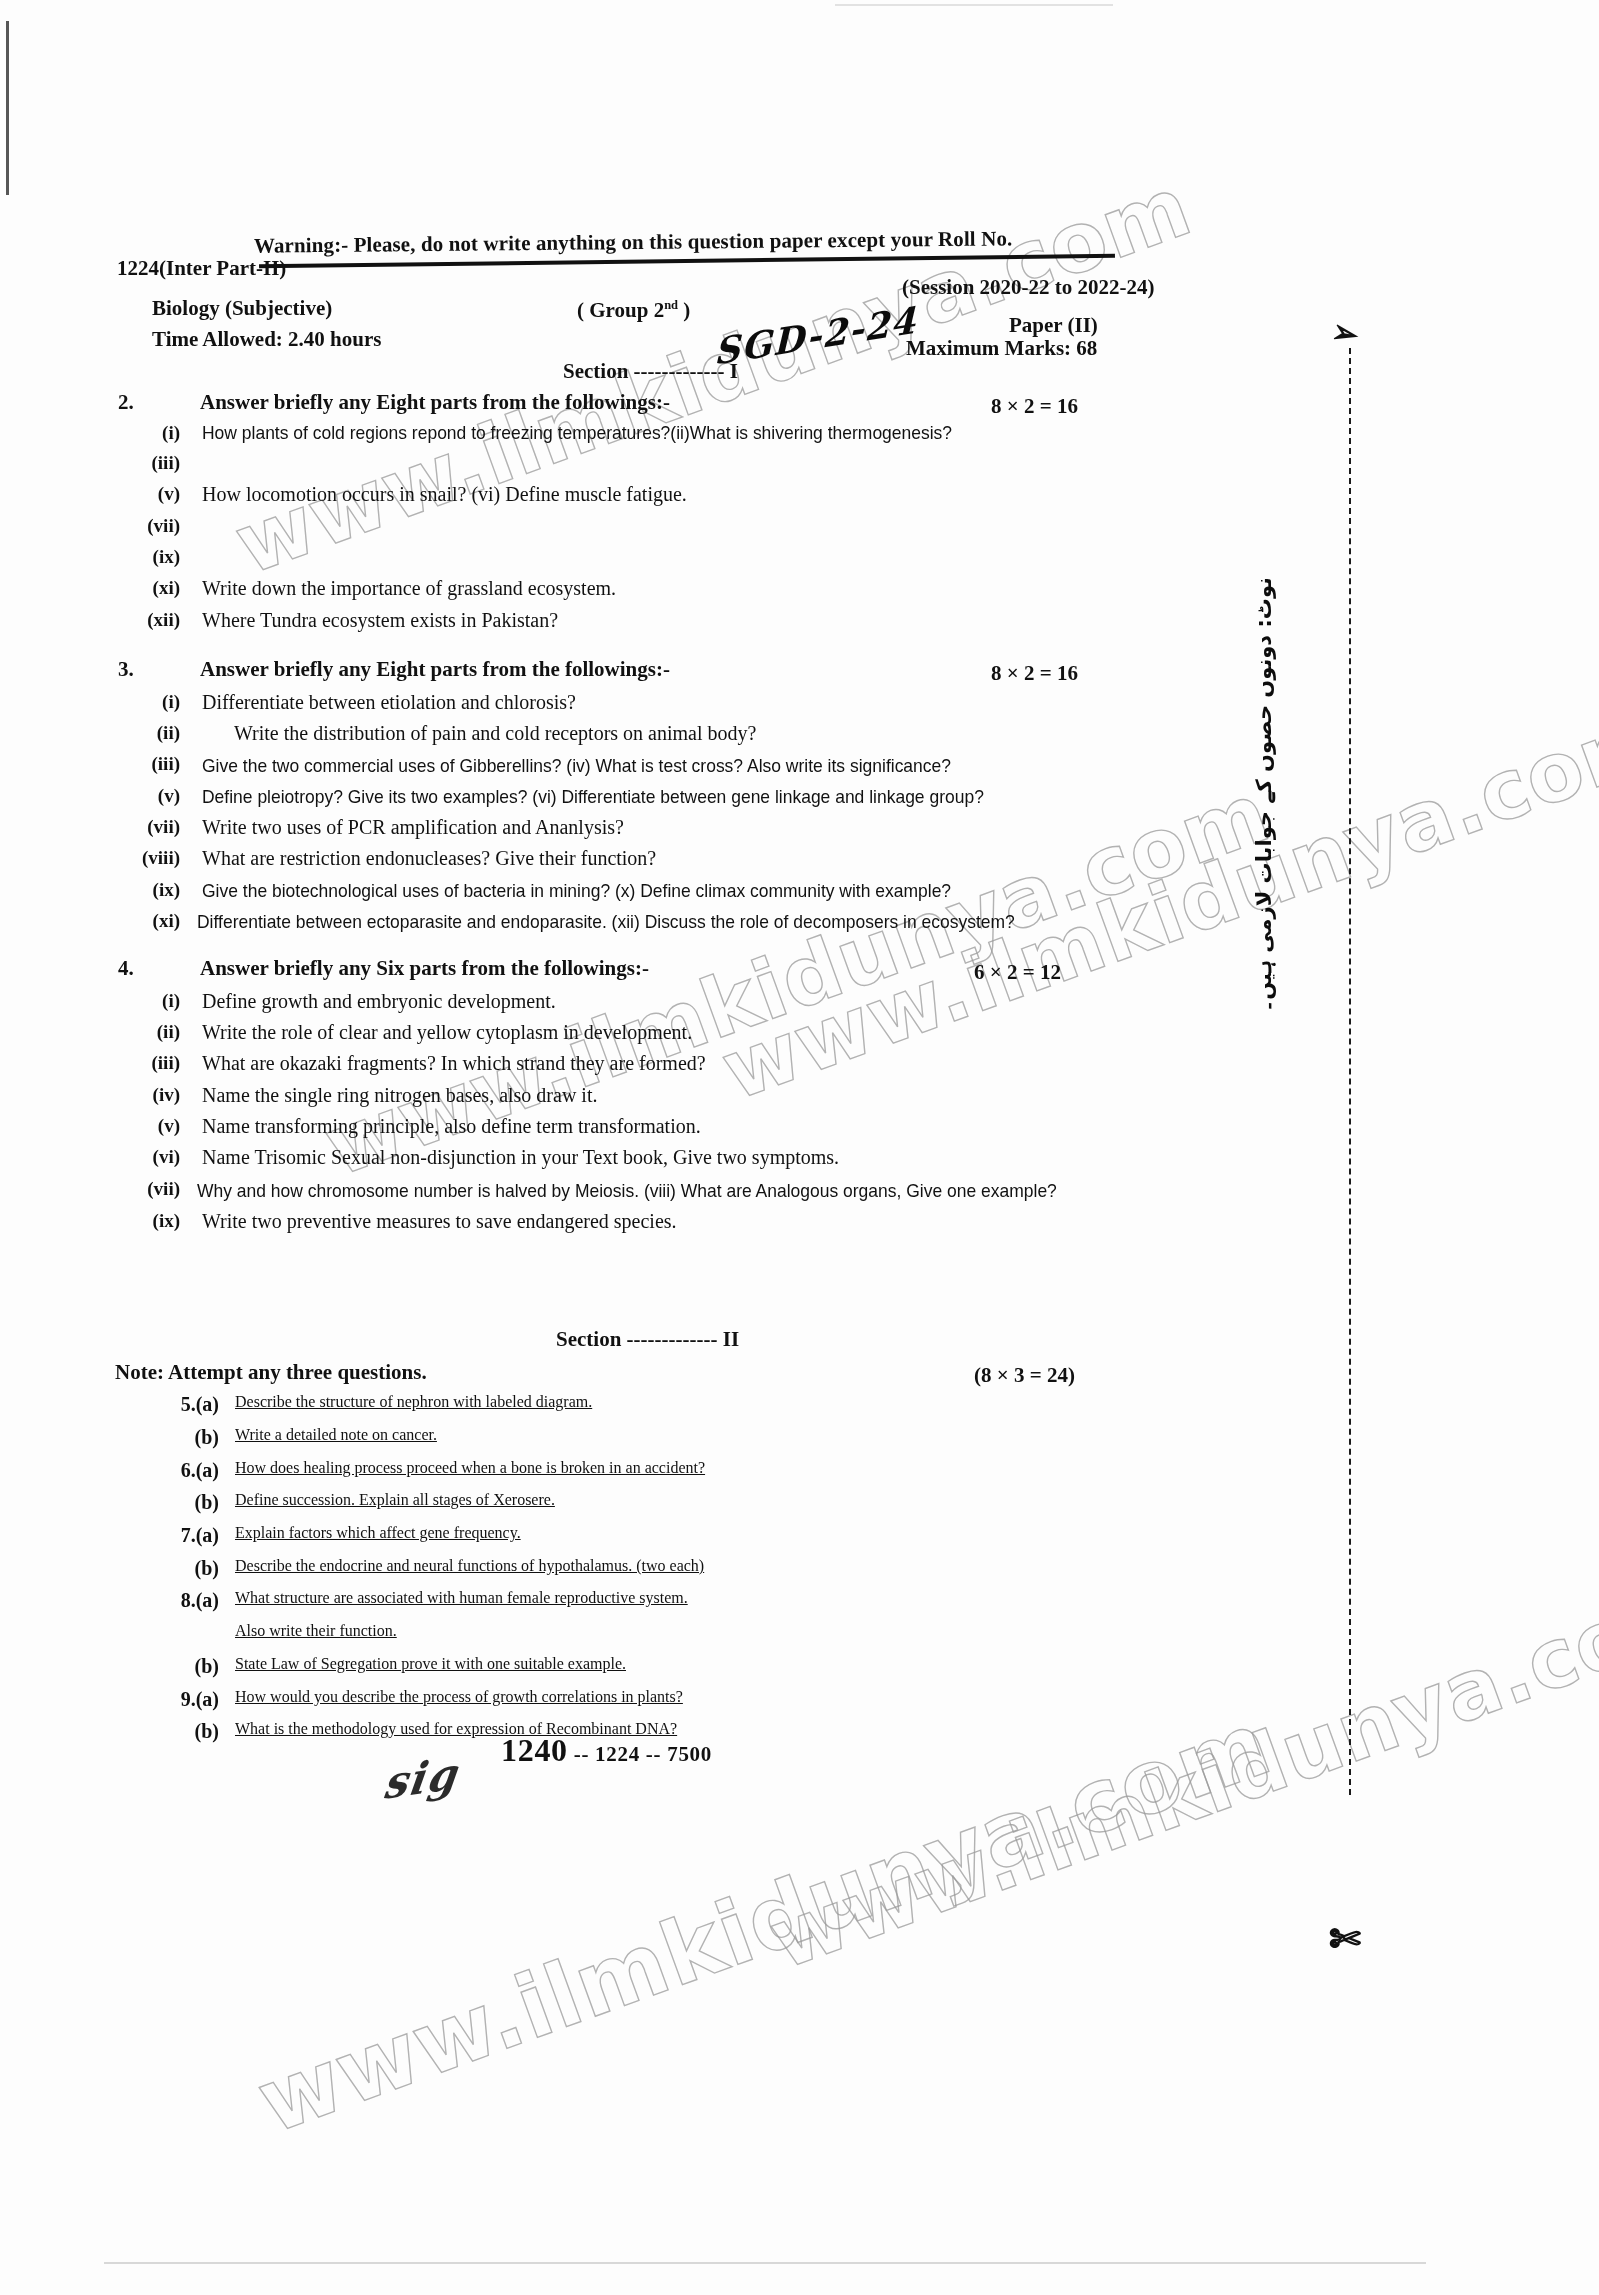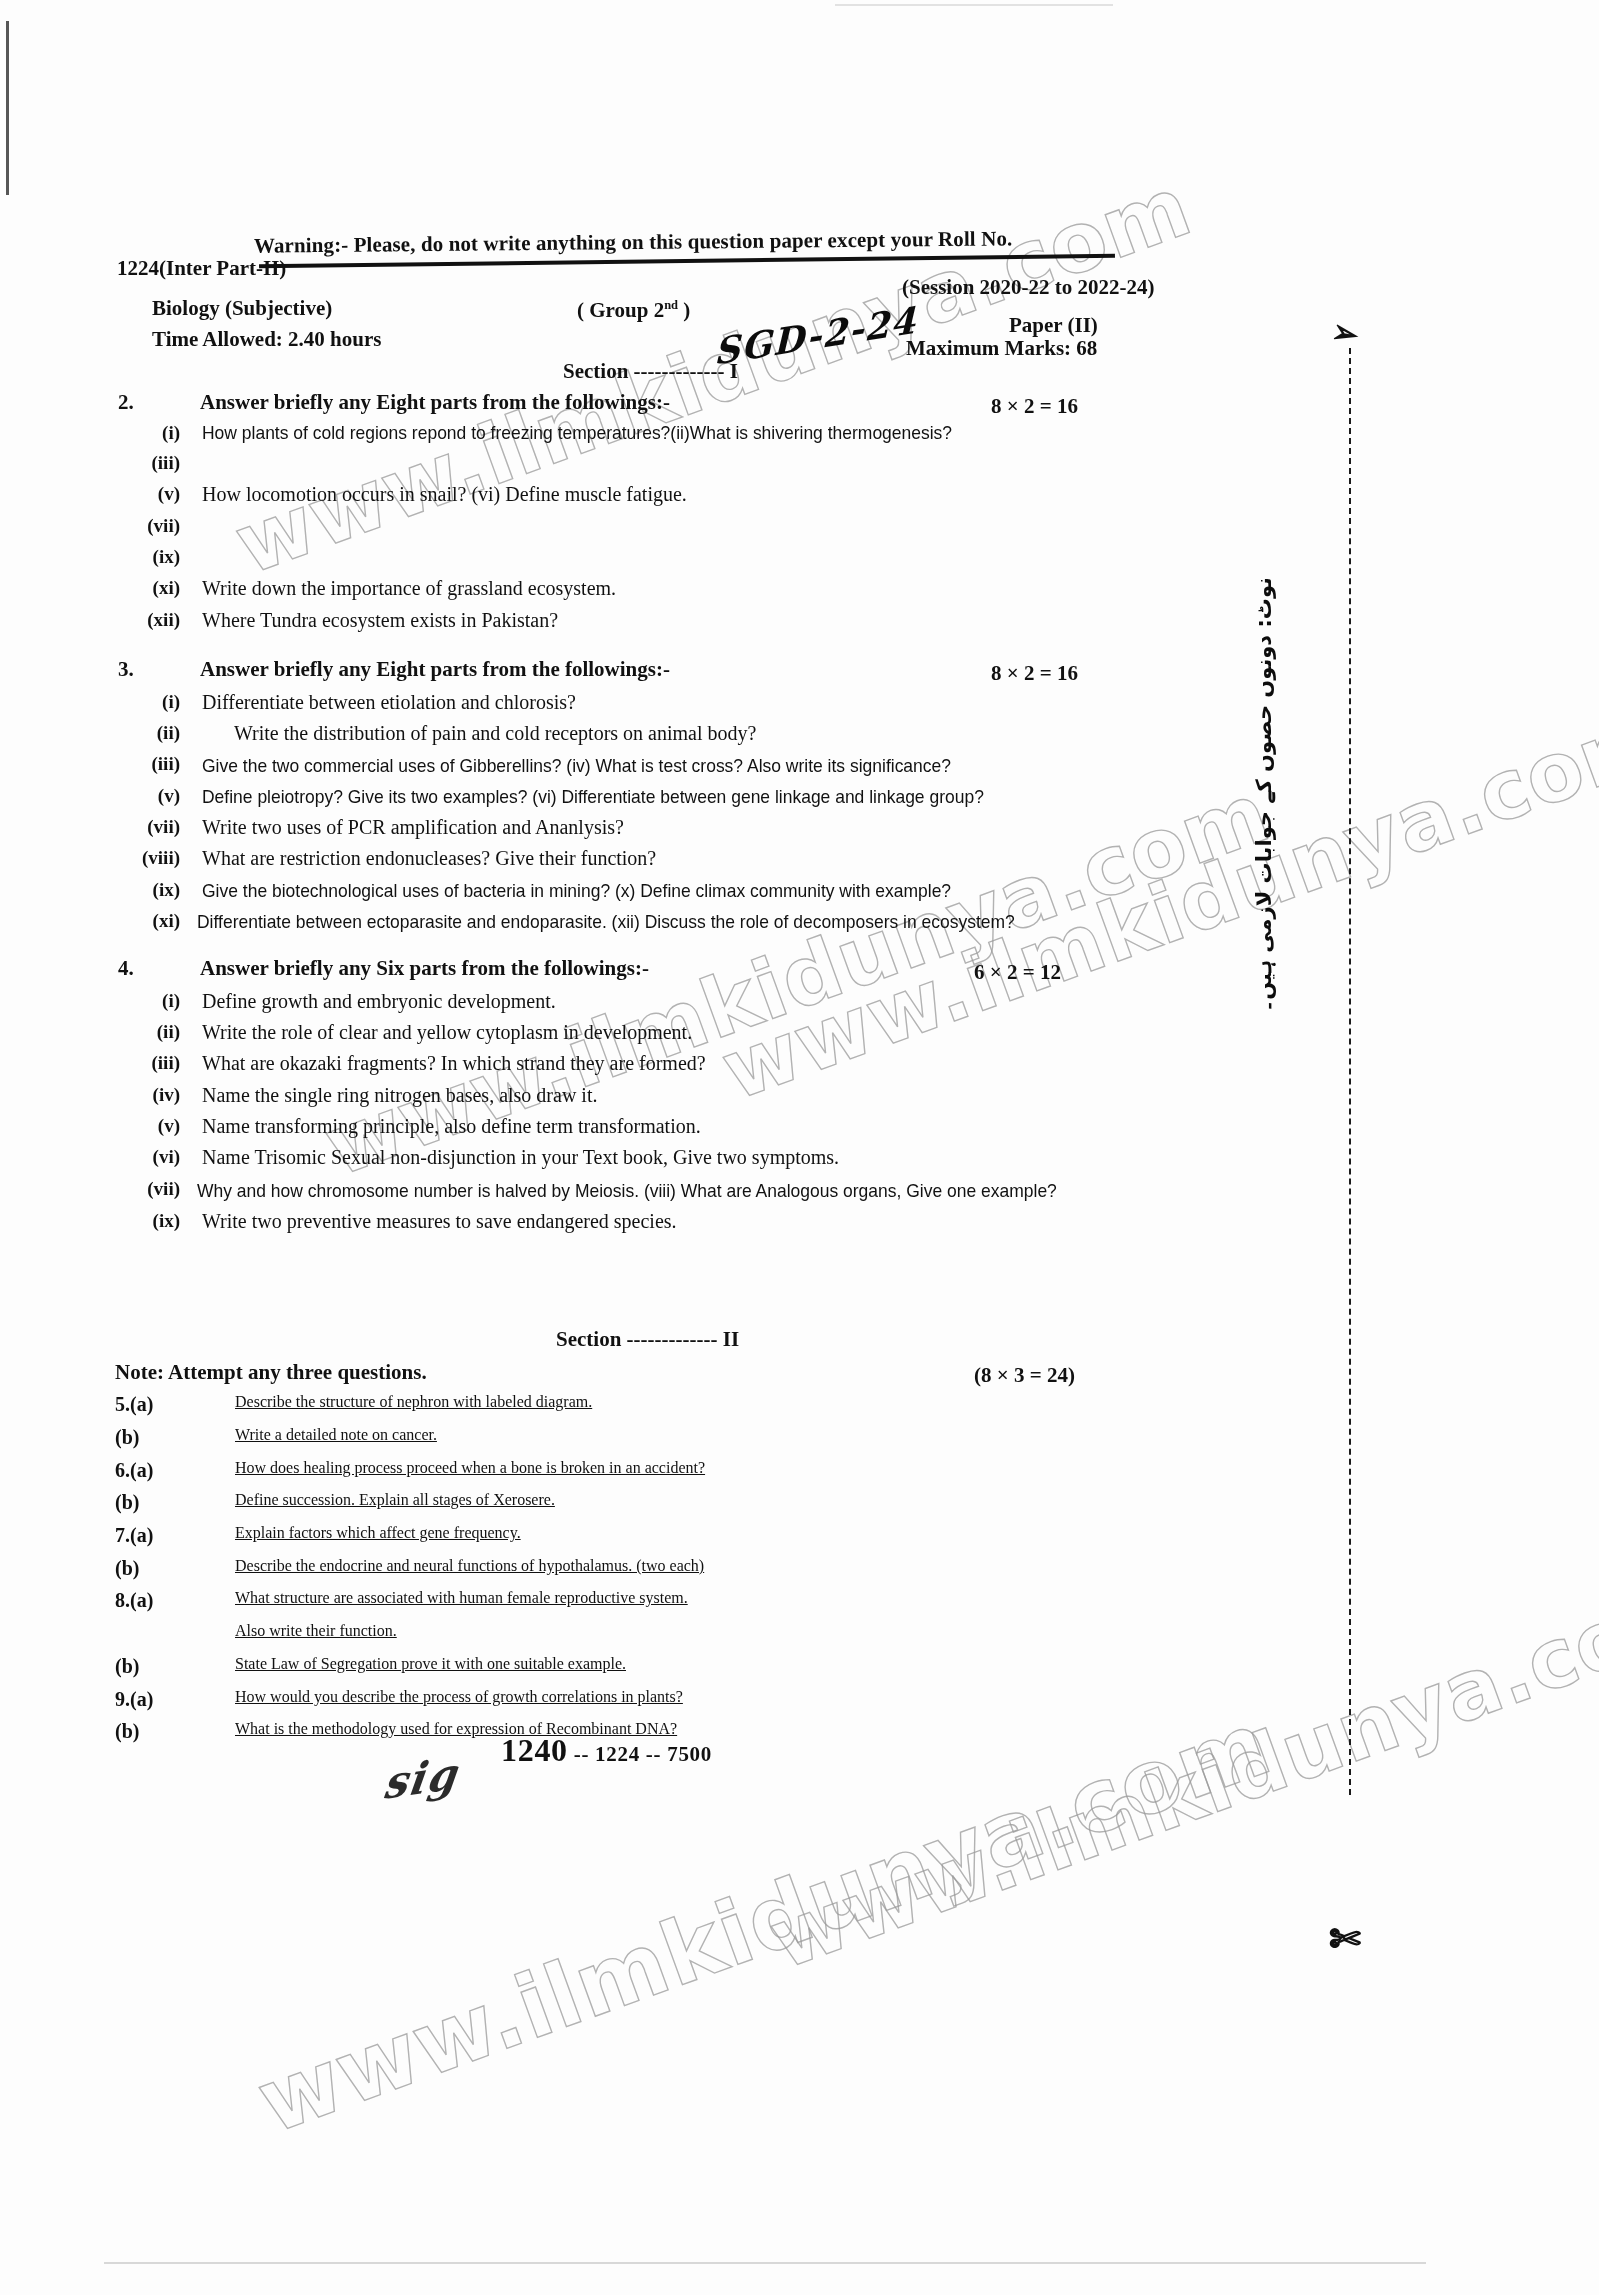--- a/index.html
+++ b/index.html
@@ -175,21 +175,21 @@
     position: absolute;
     font-size: 21px;
     font-weight: 700;
     white-space: nowrap;
   }
 
   .sub-lbl {
     position: absolute;
     font-size: 20px;
     font-weight: 700;
-    text-align: left;
+    text-align: right;
     width: 104px;
   }
   .sub-tx {
     position: absolute;
     font-size: 16px;
     white-space: nowrap;
     text-decoration: underline;
   }
 
   .footer-codes {

